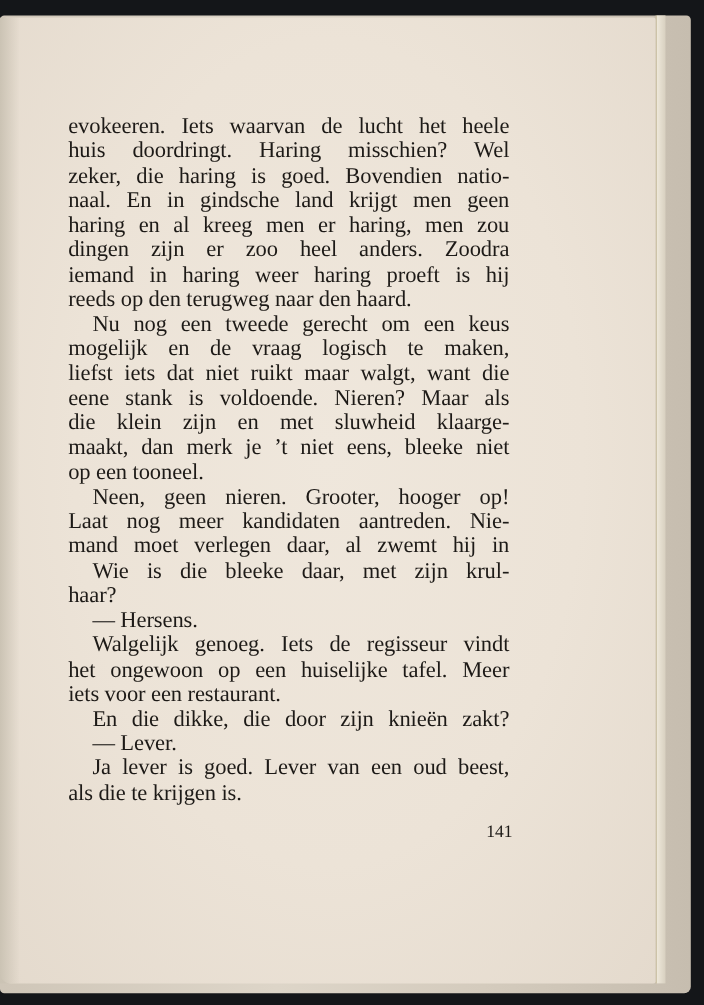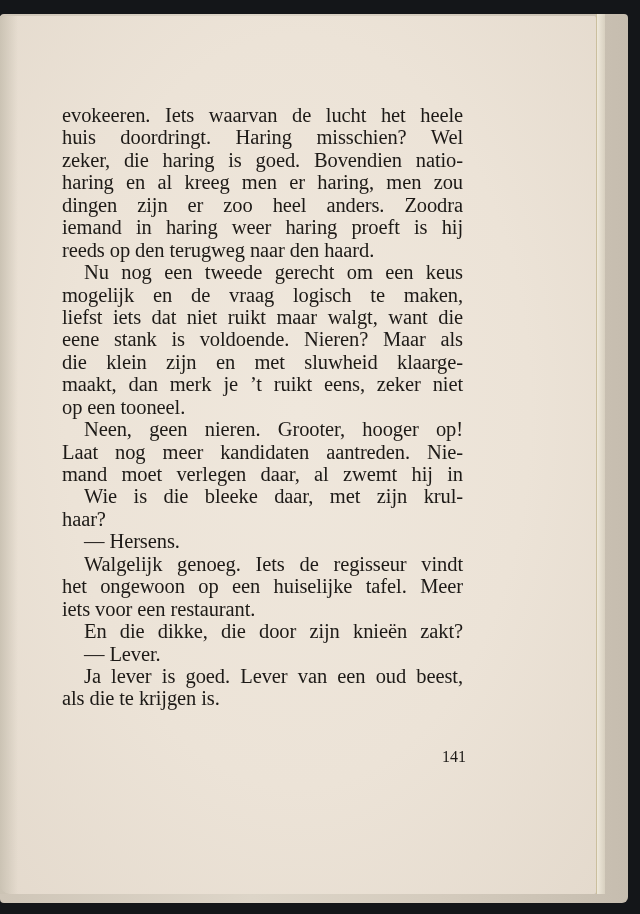--- a/index.html
+++ b/index.html
@@ -50,30 +50,31 @@
 
 <div class="page-stack"></div>
 <div class="page-edge-inner"></div>
 <div class="page"></div>
 <div class="gutter"></div>
 
 <div class="text-block" id="text-block">
     <span class="line">evokeeren. Iets waarvan de lucht het heele</span>
     <span class="line">huis doordringt. Haring misschien? Wel</span>
     <span class="line">zeker, die haring is goed. Bovendien natio-</span>
+    <span class="line">naal. En in gindsche land krijgt men geen</span>
     <span class="line">haring en al kreeg men er haring, men zou</span>
     <span class="line">dingen zijn er zoo heel anders. Zoodra</span>
     <span class="line">iemand in haring weer haring proeft is hij</span>
     <span class="line last">reeds op den terugweg naar den haard.</span>
     <span class="line indent">Nu nog een tweede gerecht om een keus</span>
     <span class="line">mogelijk en de vraag logisch te maken,</span>
     <span class="line">liefst iets dat niet ruikt maar walgt, want die</span>
     <span class="line">eene stank is voldoende. Nieren? Maar als</span>
     <span class="line">die klein zijn en met sluwheid klaarge-</span>
-    <span class="line">maakt, dan merk je ’t ruikt eens, zeker niet</span>
+    <span class="line">maakt, dan merk je ’t niet eens, bleeke niet</span>
     <span class="line last">op een tooneel.</span>
     <span class="line indent">Neen, geen nieren. Grooter, hooger op!</span>
     <span class="line">Laat nog meer kandidaten aantreden. Nie-</span>
     <span class="line">mand moet verlegen daar, al zwemt hij in</span>
     <span class="line indent">Wie is die bleeke daar, met zijn krul-</span>
     <span class="line last">haar?</span>
     <span class="line indent last">— Hersens.</span>
     <span class="line indent">Walgelijk genoeg. Iets de regisseur vindt</span>
     <span class="line">het ongewoon op een huiselijke tafel. Meer</span>
     <span class="line last">iets voor een restaurant.</span>

